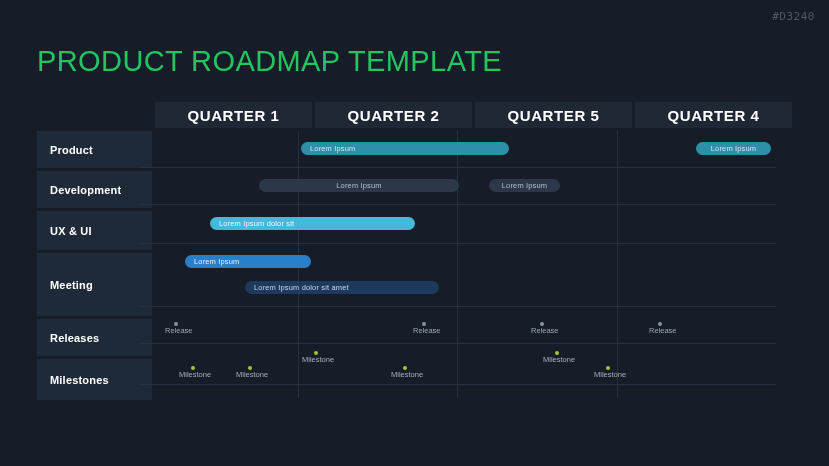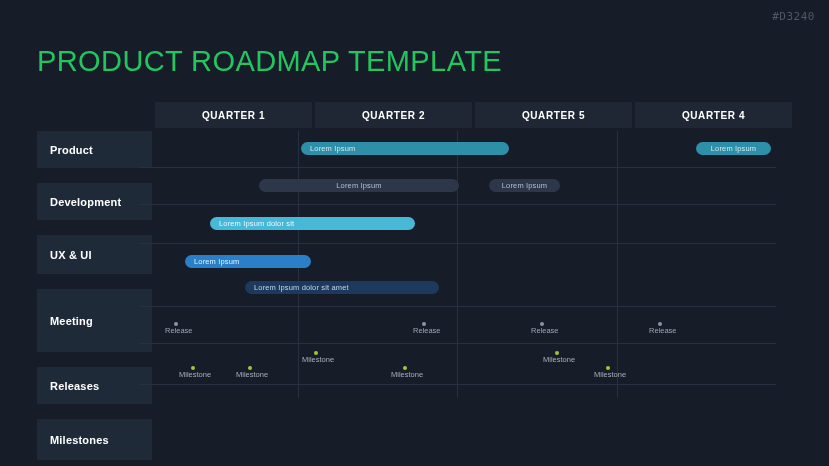--- a/index.html
+++ b/index.html
@@ -55,21 +55,21 @@
     height: 26px;
     display: flex;
     gap: 3px;
   }
   .q-cell {
     flex: 1 1 0;
     background: #1e2733;
     display: flex;
     align-items: center;
     justify-content: center;
-    font-size: 10px;
+    font-size: 15px;
     font-weight: bold;
     letter-spacing: 0.6px;
     color: #ffffff;
   }
 
   
   .labels-col {
     position: absolute;
     left: 0;
     top: 29px;
@@ -78,21 +78,21 @@
   .row-label {
     background: #1f2a38;
     display: flex;
     align-items: center;
     padding-left: 13px;
     box-sizing: border-box;
     font-size: 11px;
     font-weight: bold;
     letter-spacing: 0.2px;
     color: #ffffff;
-    margin-bottom: 15px;
+    margin-bottom: 3px;
   }
 
   
   .grid-panel {
     position: absolute;
     left: 102px;
     top: 29px;
     width: 637px;
     height: 267px;
   }

